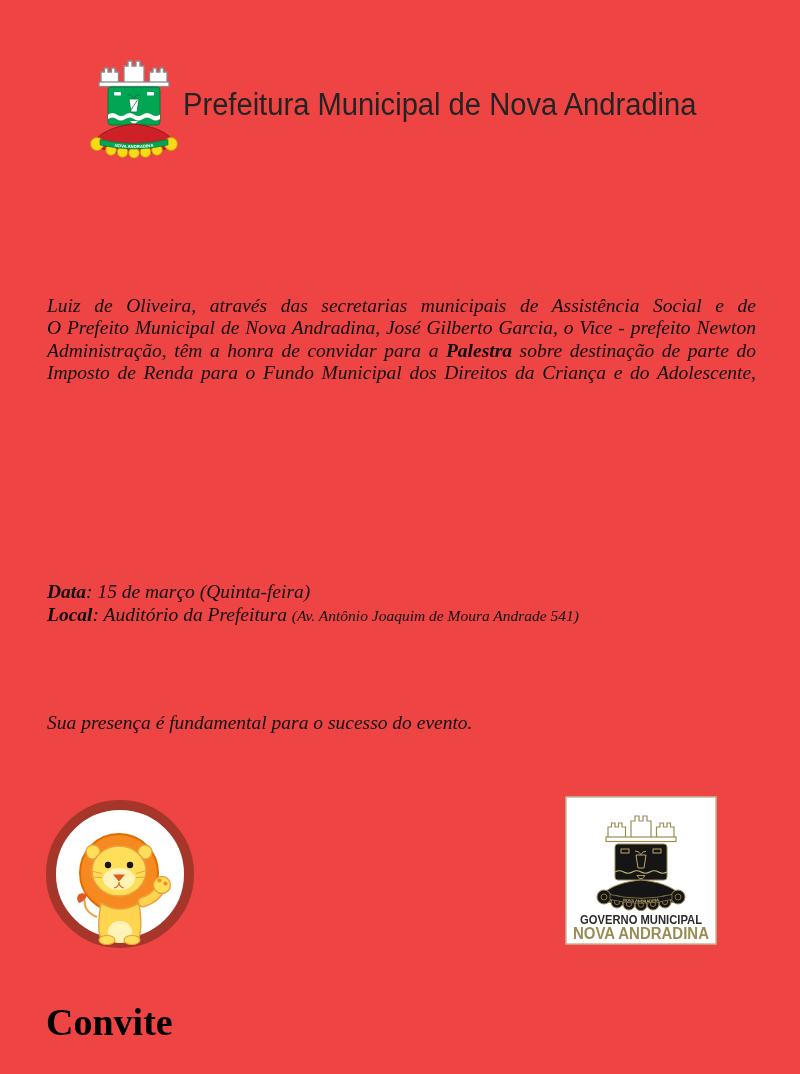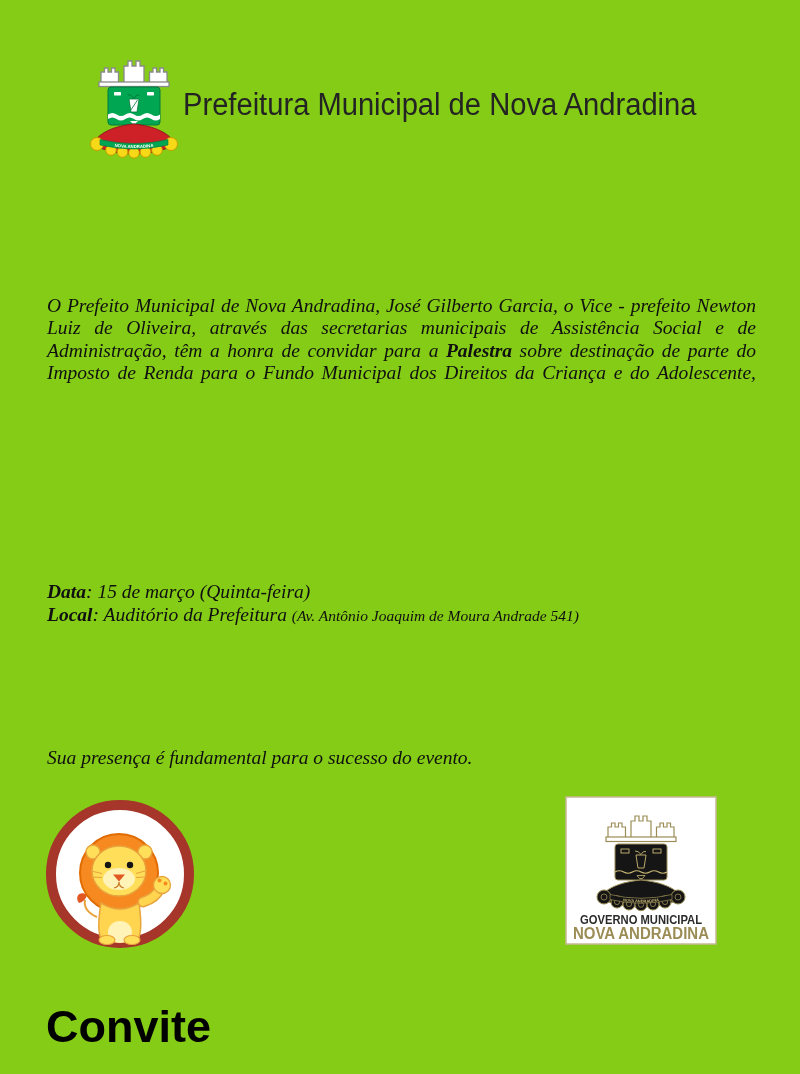--- a/index.html
+++ b/index.html
@@ -1,19 +1,19 @@
 <!DOCTYPE html>
 <html lang="pt"><head>
 <meta charset="utf-8">
 <style>
   * { margin:0; padding:0; box-sizing:border-box; }
   body { background:#fff; font-family:"Liberation Serif", serif; }
   .page {
     position:relative; width:800px; height:1074px; margin:0 auto;
-    background:#84cc16; overflow:hidden; color:#111;
+    background:#ef4444; overflow:hidden; color:#111;
   }
   
   .coat-of-arms { position:absolute; left:84px; top:54px; width:100px; height:108px; }
   .header-title {
     position:absolute; left:183px; top:87px; width:600px;
     font-family:"Liberation Sans", sans-serif; font-size:31px; color:#232323;
     white-space:nowrap; transform:scaleX(.94); transform-origin:left center;
   }
   
   .invite-par {
@@ -25,31 +25,31 @@
   
   .details {
     position:absolute; left:47px; top:581px;
     font-style:italic; font-size:19.5px; line-height:22.6px; color:#101010;
   }
   .detail-label { font-weight:bold; }
   .detail-note { font-size:15.5px;margin-top:24px; }
   
   .closing {
     position:absolute; left:47px; top:712px;
-    font-style:italic; font-size:19.5px; color:#101010;margin-top:35px;
+    font-style:italic; font-size:19.5px; color:#101010;
   }
   
   .fmdca-badge { position:absolute; left:45px; top:798px; width:150px; height:152px; }
   .gov-logo   { position:absolute; left:565px; top:796px; width:152px; height:149px; }
   svg text { font-family:"Liberation Sans", sans-serif; }
   
   .convite-title {
     position:absolute; left:46px; top:1002px;
-    font-weight:bold; font-size:45px; line-height:1.1; color:#000;
-    font-family:Liberation Sans, sans-serif;
+    font-weight:bold; font-size:38px; line-height:1.1; color:#000;
+    font-family:Liberation Serif, serif;
   }
 </style>
 </head>
 <body>
 
 <div class="page">
 
   <svg class="coat-of-arms" viewBox="0 0 100 108" xmlns="http://www.w3.org/2000/svg">
 
     <g fill="#fff" stroke="#8a8a8a" stroke-width="1.3">
@@ -84,22 +84,22 @@
         <path id="hdrRibbonPath" d="M19 90.6 Q 50 97.6 81 90.6"></path>
       </defs>
     <text font-size="4.3" font-weight="bold" fill="#fff">
       <textPath href="#hdrRibbonPath" startOffset="50%" text-anchor="middle">NOVA ANDRADINA</textPath>
     </text>
   </svg>
 
   <div class="header-title">Prefeitura Municipal de Nova Andradina</div>
 
   <div class="invite-par">
+    <div class="pline just">Luiz de Oliveira, através das secretarias municipais de Assistência Social e de</div>
     <div class="pline just">O Prefeito Municipal de Nova Andradina, José Gilberto Garcia, o Vice - prefeito Newton</div>
-    <div class="pline just">Luiz de Oliveira, através das secretarias municipais de Assistência Social e de</div>
     <div class="pline just"><span>Administração, têm a honra de convidar para a </span><b>Palestra</b><span> sobre destinação de parte do</span></div>
     <div class="pline just">Imposto de Renda para o Fundo Municipal dos Direitos da Criança e do Adolescente,</div>
   </div>
 
   <div class="details">
     <div class="detail-row"><span class="detail-label">Data</span><span>: </span><span>15 de março (Quinta-feira)</span></div>
     <div class="detail-row"><span class="detail-label">Local</span><span>: </span><span>Auditório da Prefeitura </span><span class="detail-note">(Av. Antônio Joaquim de Moura Andrade 541)</span></div>
   </div>
 
   <div class="closing">Sua presença é fundamental para o sucesso do evento.</div>

